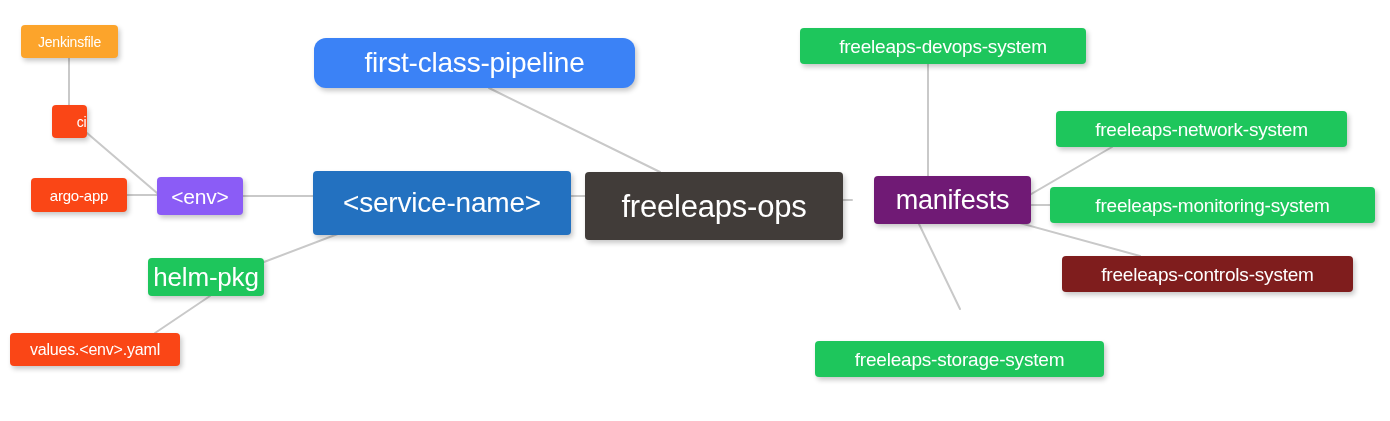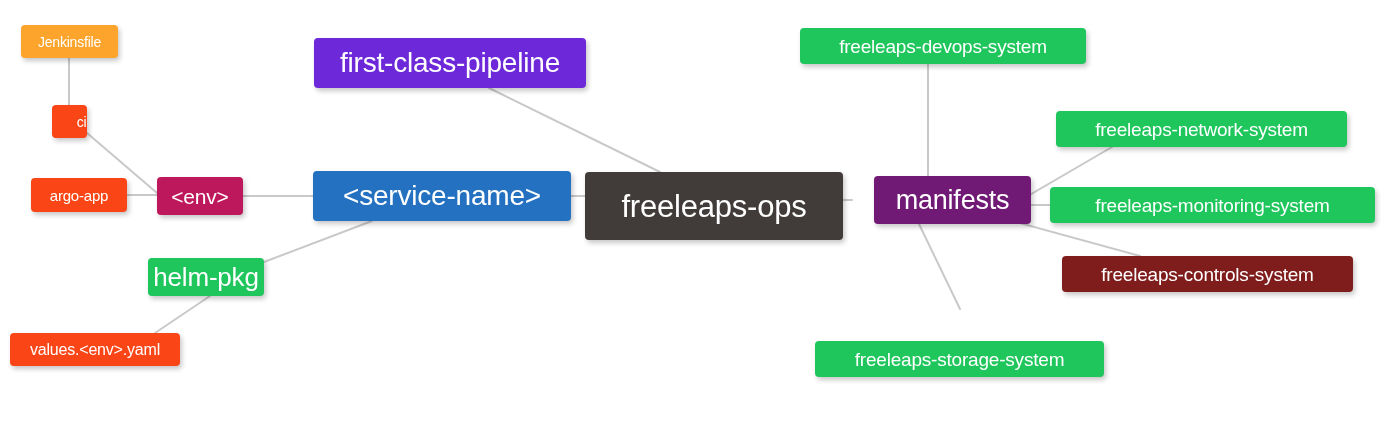--- a/index.html
+++ b/index.html
@@ -66,33 +66,33 @@
   <div id="node-layer">
       <div class="node" style="left: 21px; top: 25px; width: 97px; height: 33px; background: rgb(252, 164, 43); font-size: 14px;">
         <span class="node-label">Jenkinsfile</span>
       </div>
       <div class="node" style="left: 52px; top: 105px; width: 35px; height: 33px; background: rgb(250, 70, 22); font-size: 14px; padding-left: 24px;">
         <span class="node-label">ci</span>
       </div>
       <div class="node" style="left: 31px; top: 178px; width: 96px; height: 34px; background: rgb(250, 70, 22); font-size: 15px;">
         <span class="node-label">argo-app</span>
       </div>
-      <div class="node" style="left: 157px; top: 177px; width: 86px; height: 38px; background: #be185d; font-size: 21px;">
+      <div class="node" style="left: 157px; top: 177px; width: 86px; height: 38px; background: #8b5cf6; font-size: 21px;">
         <span class="node-label">&lt;env&gt;</span>
       </div>
       <div class="node" style="left: 148px; top: 258px; width: 116px; height: 38px; background: rgb(30, 198, 92); font-size: 26px;">
         <span class="node-label">helm-pkg</span>
       </div>
       <div class="node" style="left: 10px; top: 333px; width: 170px; height: 33px; background: rgb(250, 70, 22); font-size: 16px;">
         <span class="node-label">values.&lt;env&gt;.yaml</span>
       </div>
-      <div class="node" style="left: 314px; top: 38px; width: 272px; height: 50px; background: #6d28d9; font-size: 28px;">
+      <div class="node" style="left: 314px; top: 38px; width: 321px; height: 50px; background: #3b82f6; font-size: 28px; border-radius: 12px;">
         <span class="node-label">first-class-pipeline</span>
       </div>
-      <div class="node" style="left: 313px; top: 171px; width: 258px; height: 50px; background: rgb(35, 113, 192); font-size: 28px;">
+      <div class="node" style="left: 313px; top: 171px; width: 258px; height: 64px; background: rgb(35, 113, 192); font-size: 28px;">
         <span class="node-label">&lt;service-name&gt;</span>
       </div>
       <div class="node" style="left: 585px; top: 172px; width: 258px; height: 68px; background: rgb(65, 60, 57); font-size: 31px;">
         <span class="node-label">freeleaps-ops</span>
       </div>
       <div class="node" style="left: 874px; top: 176px; width: 157px; height: 48px; background: #701a75; font-size: 27px;">
         <span class="node-label">manifests</span>
       </div>
       <div class="node" style="left: 800px; top: 28px; width: 286px; height: 36px; background: rgb(30, 198, 92); font-size: 19px;">
         <span class="node-label">freeleaps-devops-system</span>

